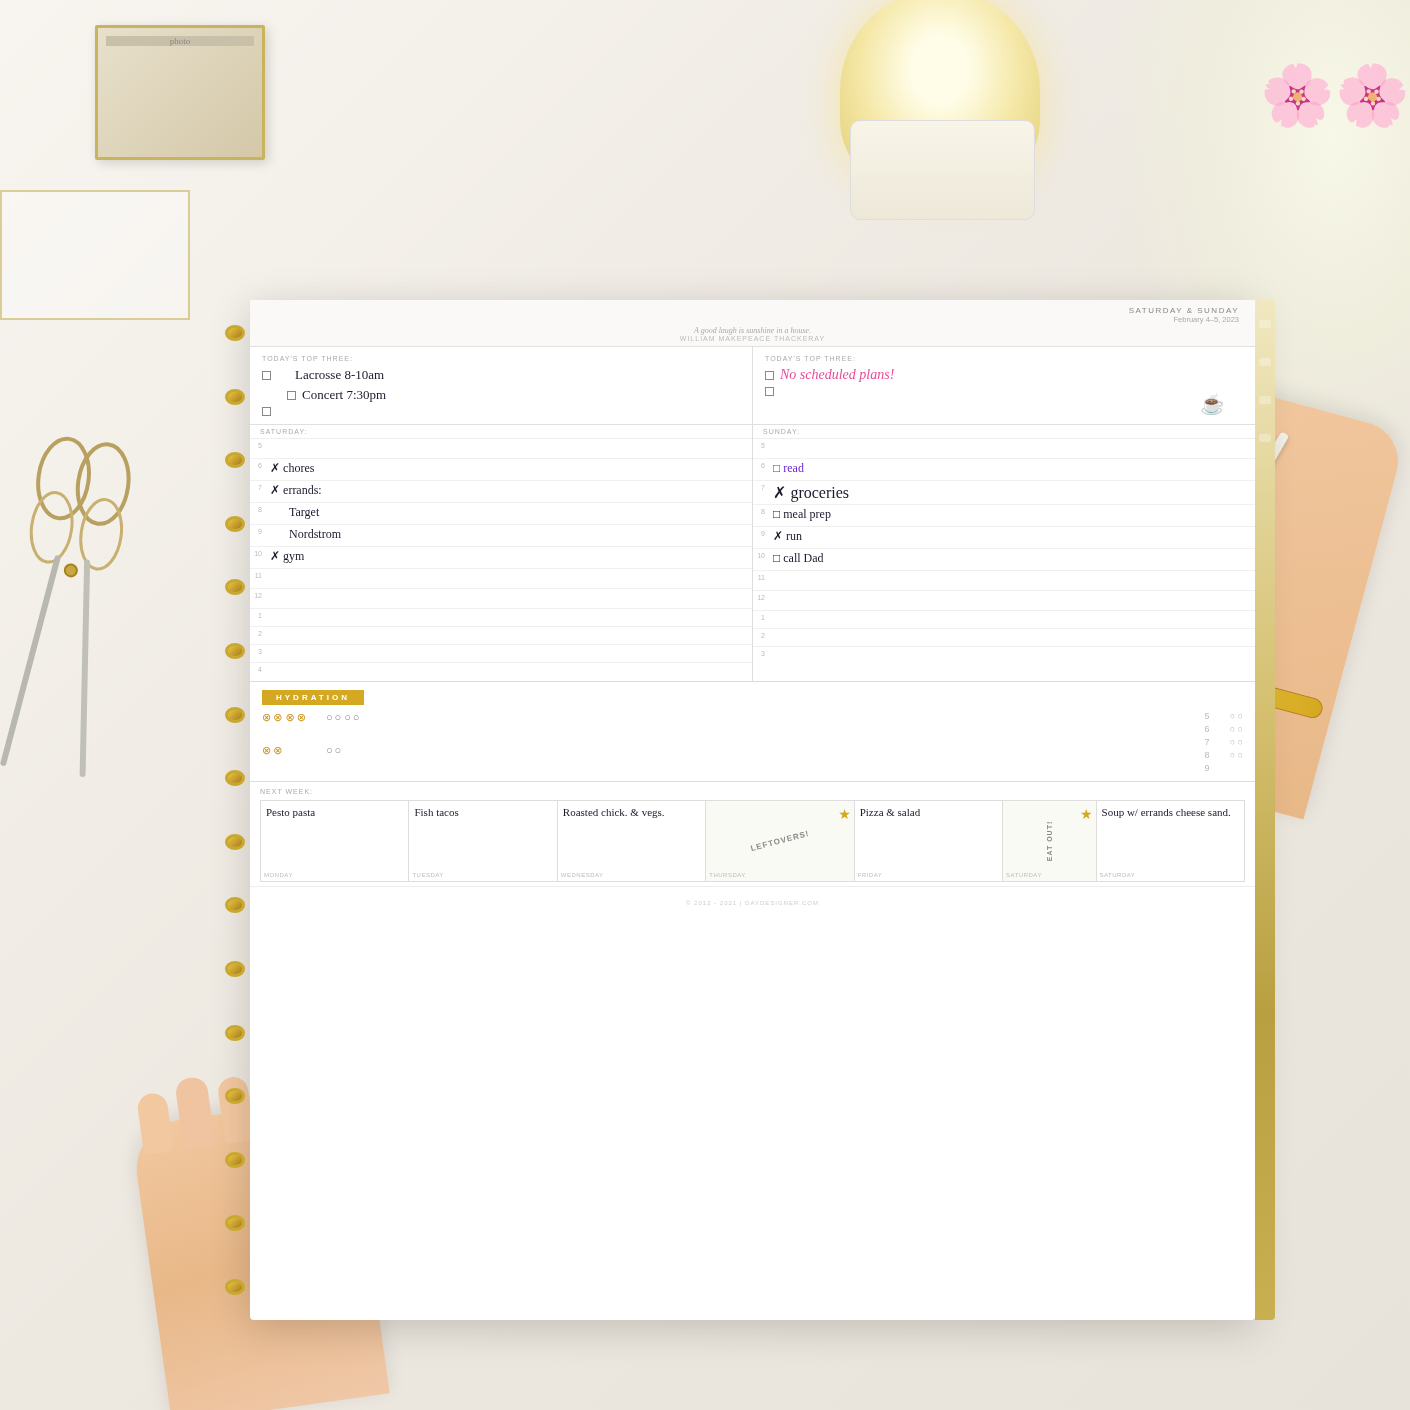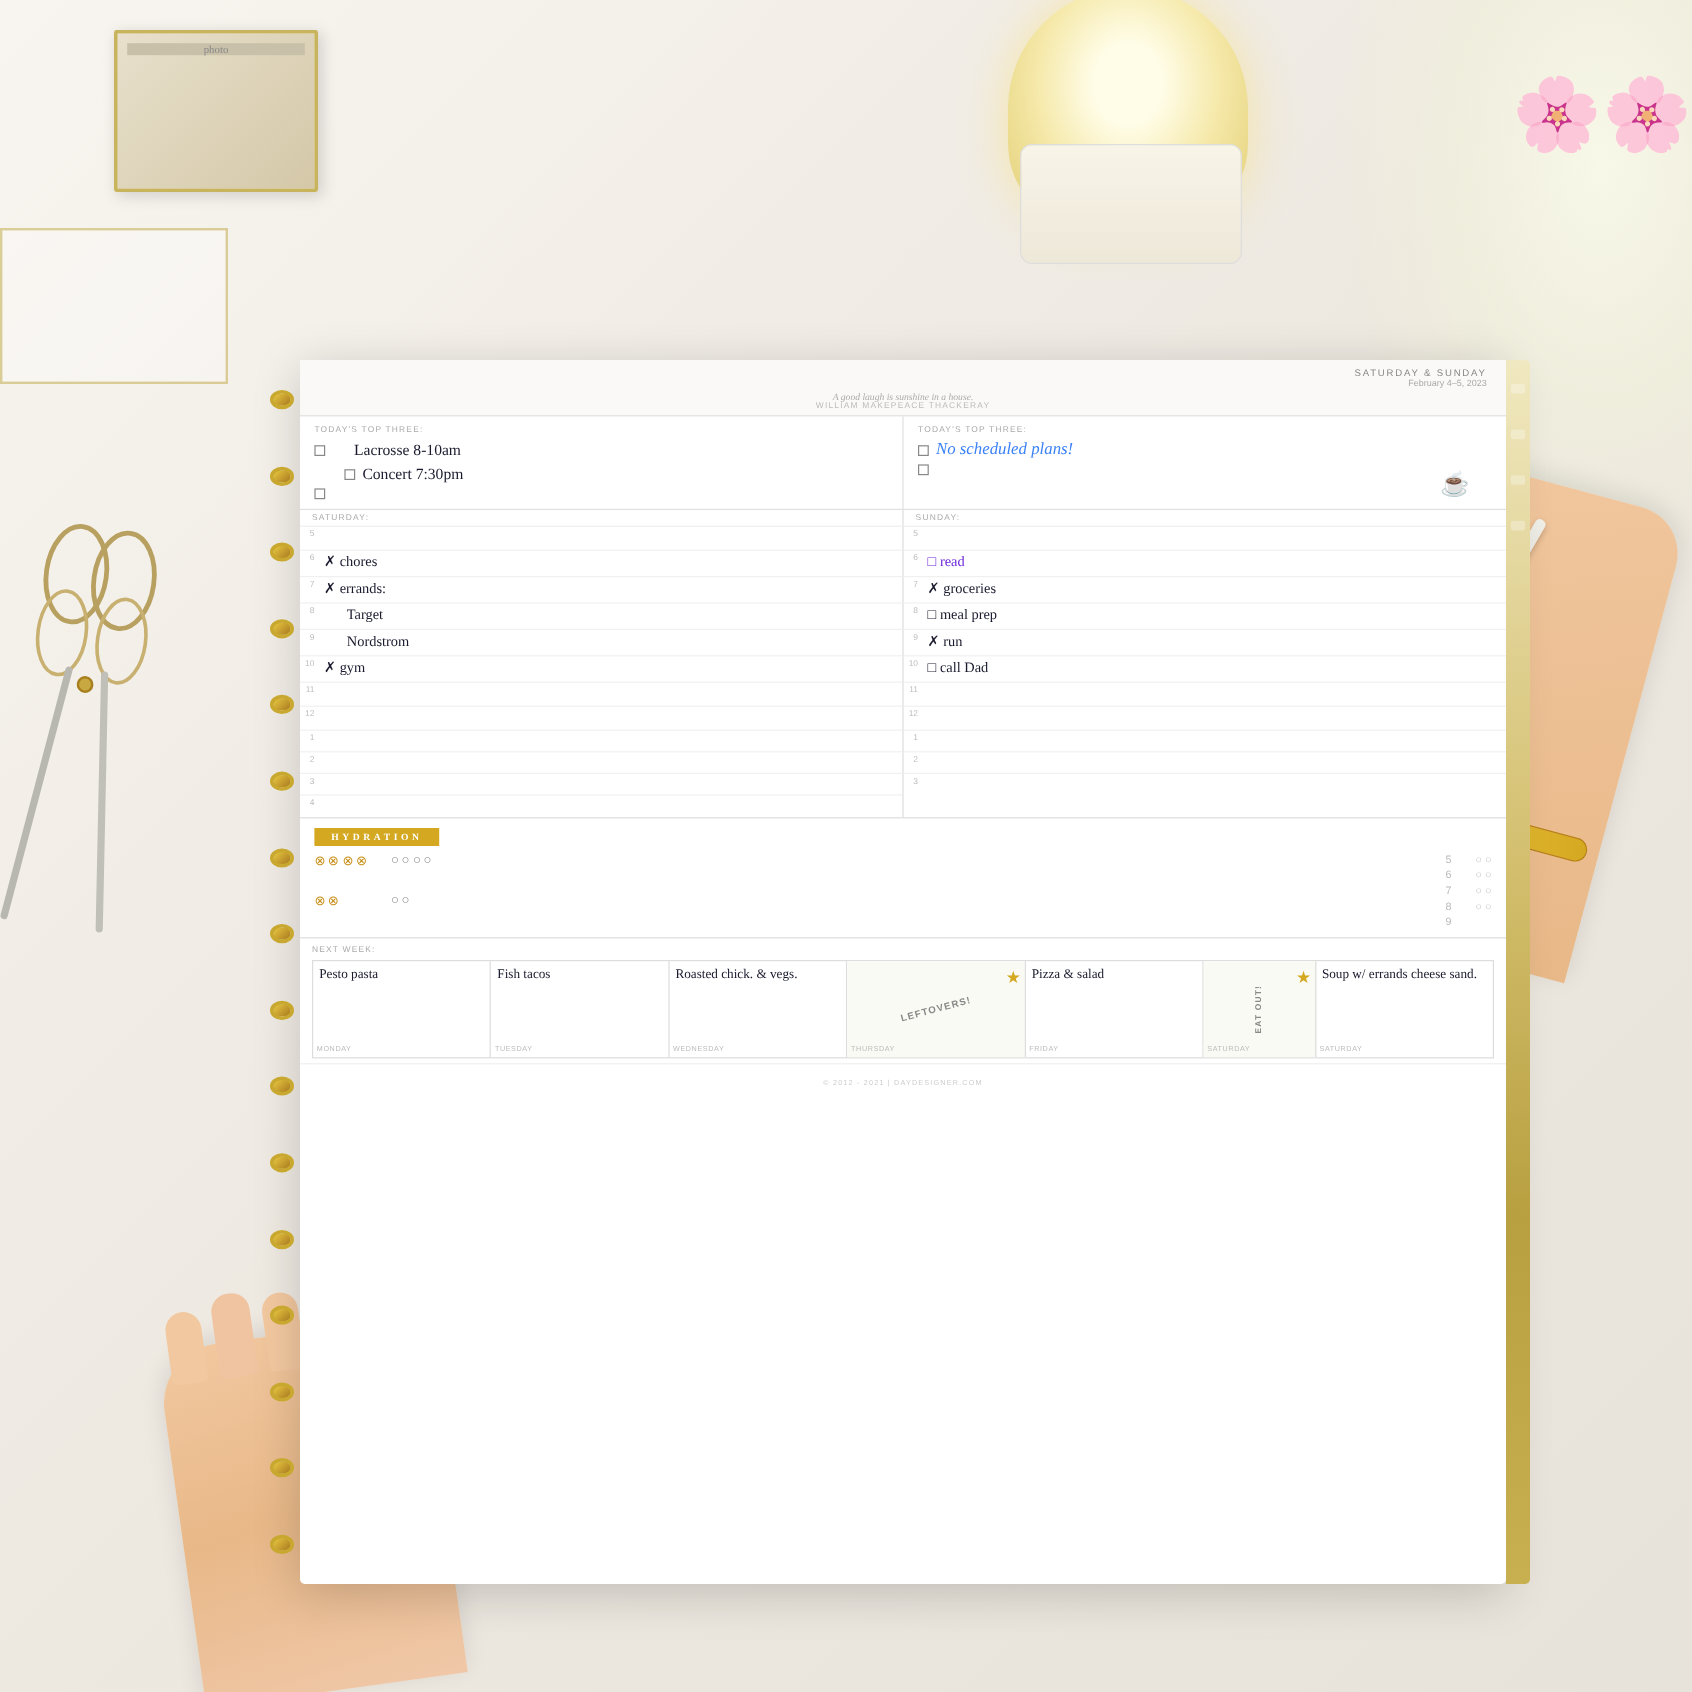--- a/index.html
+++ b/index.html
@@ -132,21 +132,21 @@
       </div>
       <div style="display:flex;align-items:center;gap:6px;">
         <div style="width:9px;height:9px;border:1.5px solid #888;flex-shrink:0;"></div>
       </div>
     </div>
 
     <div style="flex:1;padding:8px 12px;position:relative;">
       <div style="font-size:7px;color:#aaa;text-transform:uppercase;letter-spacing:1px;font-family:Arial,sans-serif;margin-bottom:5px;">TODAY'S TOP THREE:</div>
       <div style="display:flex;align-items:center;gap:6px;margin-bottom:4px;">
         <div style="width:9px;height:9px;border:1.5px solid #888;flex-shrink:0;margin-top:1px;"></div>
-        <span style="font-size:14px;font-family:'Segoe Script','Comic Sans MS',cursive;color:#3b82f6;font-style:italic;">No scheduled plans!</span>
+        <span style="font-size:14px;font-family:'Segoe Script','Comic Sans MS',cursive;color:#ec4899;font-style:italic;">No scheduled plans!</span>
       </div>
       <div style="display:flex;align-items:center;gap:6px;">
         <div style="width:9px;height:9px;border:1.5px solid #888;flex-shrink:0;"></div>
       </div>
 
       <div style="position:absolute;bottom:8px;right:30px;font-size:20px;color:#d4a820;">☕</div>
     </div>
   </div>
 
   <div style="display:flex;border-bottom:1px solid #ddd;">
@@ -210,21 +210,21 @@
       <div style="display:flex;min-height:20px;border-bottom:1px solid #f0f0f0;">
         <span style="width:14px;font-size:7px;color:#bbb;padding:3px 2px 0 4px;text-align:right;flex-shrink:0;font-family:Arial,sans-serif;">5</span>
         <span style="flex:1;"></span>
       </div>
       <div style="display:flex;min-height:22px;border-bottom:1px solid #f0f0f0;">
         <span style="width:14px;font-size:7px;color:#bbb;padding:3px 2px 0 4px;text-align:right;flex-shrink:0;font-family:Arial,sans-serif;">6</span>
         <span style="flex:1;padding:2px 6px;font-size:12px;font-family:'Segoe Script','Comic Sans MS',cursive;color:#6d28d9;">□ read</span>
       </div>
       <div style="display:flex;min-height:22px;border-bottom:1px solid #f0f0f0;">
         <span style="width:14px;font-size:7px;color:#bbb;padding:3px 2px 0 4px;text-align:right;flex-shrink:0;font-family:Arial,sans-serif;">7</span>
-        <span style="flex:1;padding:2px 6px;font-size:12px;font-family:'Segoe Script','Comic Sans MS',cursive;color:#1a1a2e;">✗ groceries</span>
+        <span style="flex:1;padding:2px 6px;font-size:16px;font-family:'Segoe Script','Comic Sans MS',cursive;color:#1a1a2e;">✗ groceries</span>
       </div>
       <div style="display:flex;min-height:22px;border-bottom:1px solid #f0f0f0;">
         <span style="width:14px;font-size:7px;color:#bbb;padding:3px 2px 0 4px;text-align:right;flex-shrink:0;font-family:Arial,sans-serif;">8</span>
         <span style="flex:1;padding:2px 6px;font-size:12px;font-family:'Segoe Script','Comic Sans MS',cursive;color:#1a1a2e;">□ meal prep</span>
       </div>
       <div style="display:flex;min-height:22px;border-bottom:1px solid #f0f0f0;">
         <span style="width:14px;font-size:7px;color:#bbb;padding:3px 2px 0 4px;text-align:right;flex-shrink:0;font-family:Arial,sans-serif;">9</span>
         <span style="flex:1;padding:2px 6px;font-size:12px;font-family:'Segoe Script','Comic Sans MS',cursive;color:#1a1a2e;">✗ run</span>
       </div>
       <div style="display:flex;min-height:22px;border-bottom:1px solid #f0f0f0;">
@@ -250,21 +250,21 @@
       <div style="display:flex;min-height:18px;">
         <span style="width:14px;font-size:7px;color:#bbb;padding:3px 2px 0 4px;text-align:right;flex-shrink:0;font-family:Arial,sans-serif;">3</span>
         <span style="flex:1;"></span>
       </div>
     </div>
   </div>
 
   <div style="border-bottom:1px solid #ddd;padding:8px 12px;">
     <div style="display:flex;flex-direction:column;">
       <div style="display:flex;align-items:center;gap:10px;margin-bottom:6px;">
-        <span style="background:#d4a820;color:white;font-size:8px;letter-spacing:3px;text-transform:uppercase;padding:3px 14px;font-weight:bold;font-family:Liberation Serif, serif;display:inline-block;">HYDRATION</span>
+        <span style="background:#d4a820;color:white;font-size:8px;letter-spacing:3px;text-transform:uppercase;padding:3px 14px;font-weight:bold;font-family:Liberation Sans, sans-serif;display:inline-block;">HYDRATION</span>
       </div>
       <div style="display:flex;gap:20px;">
 
         <div style="display:grid;grid-template-columns:repeat(2,1fr);gap:3px;font-size:11px;">
           <div style="display:flex;gap:2px;color:#c8901a;">
             <span>⊗</span>
             <span>⊗</span>
           </div>
           <div style="display:flex;gap:2px;color:#c8901a;">
             <span>⊗</span>

